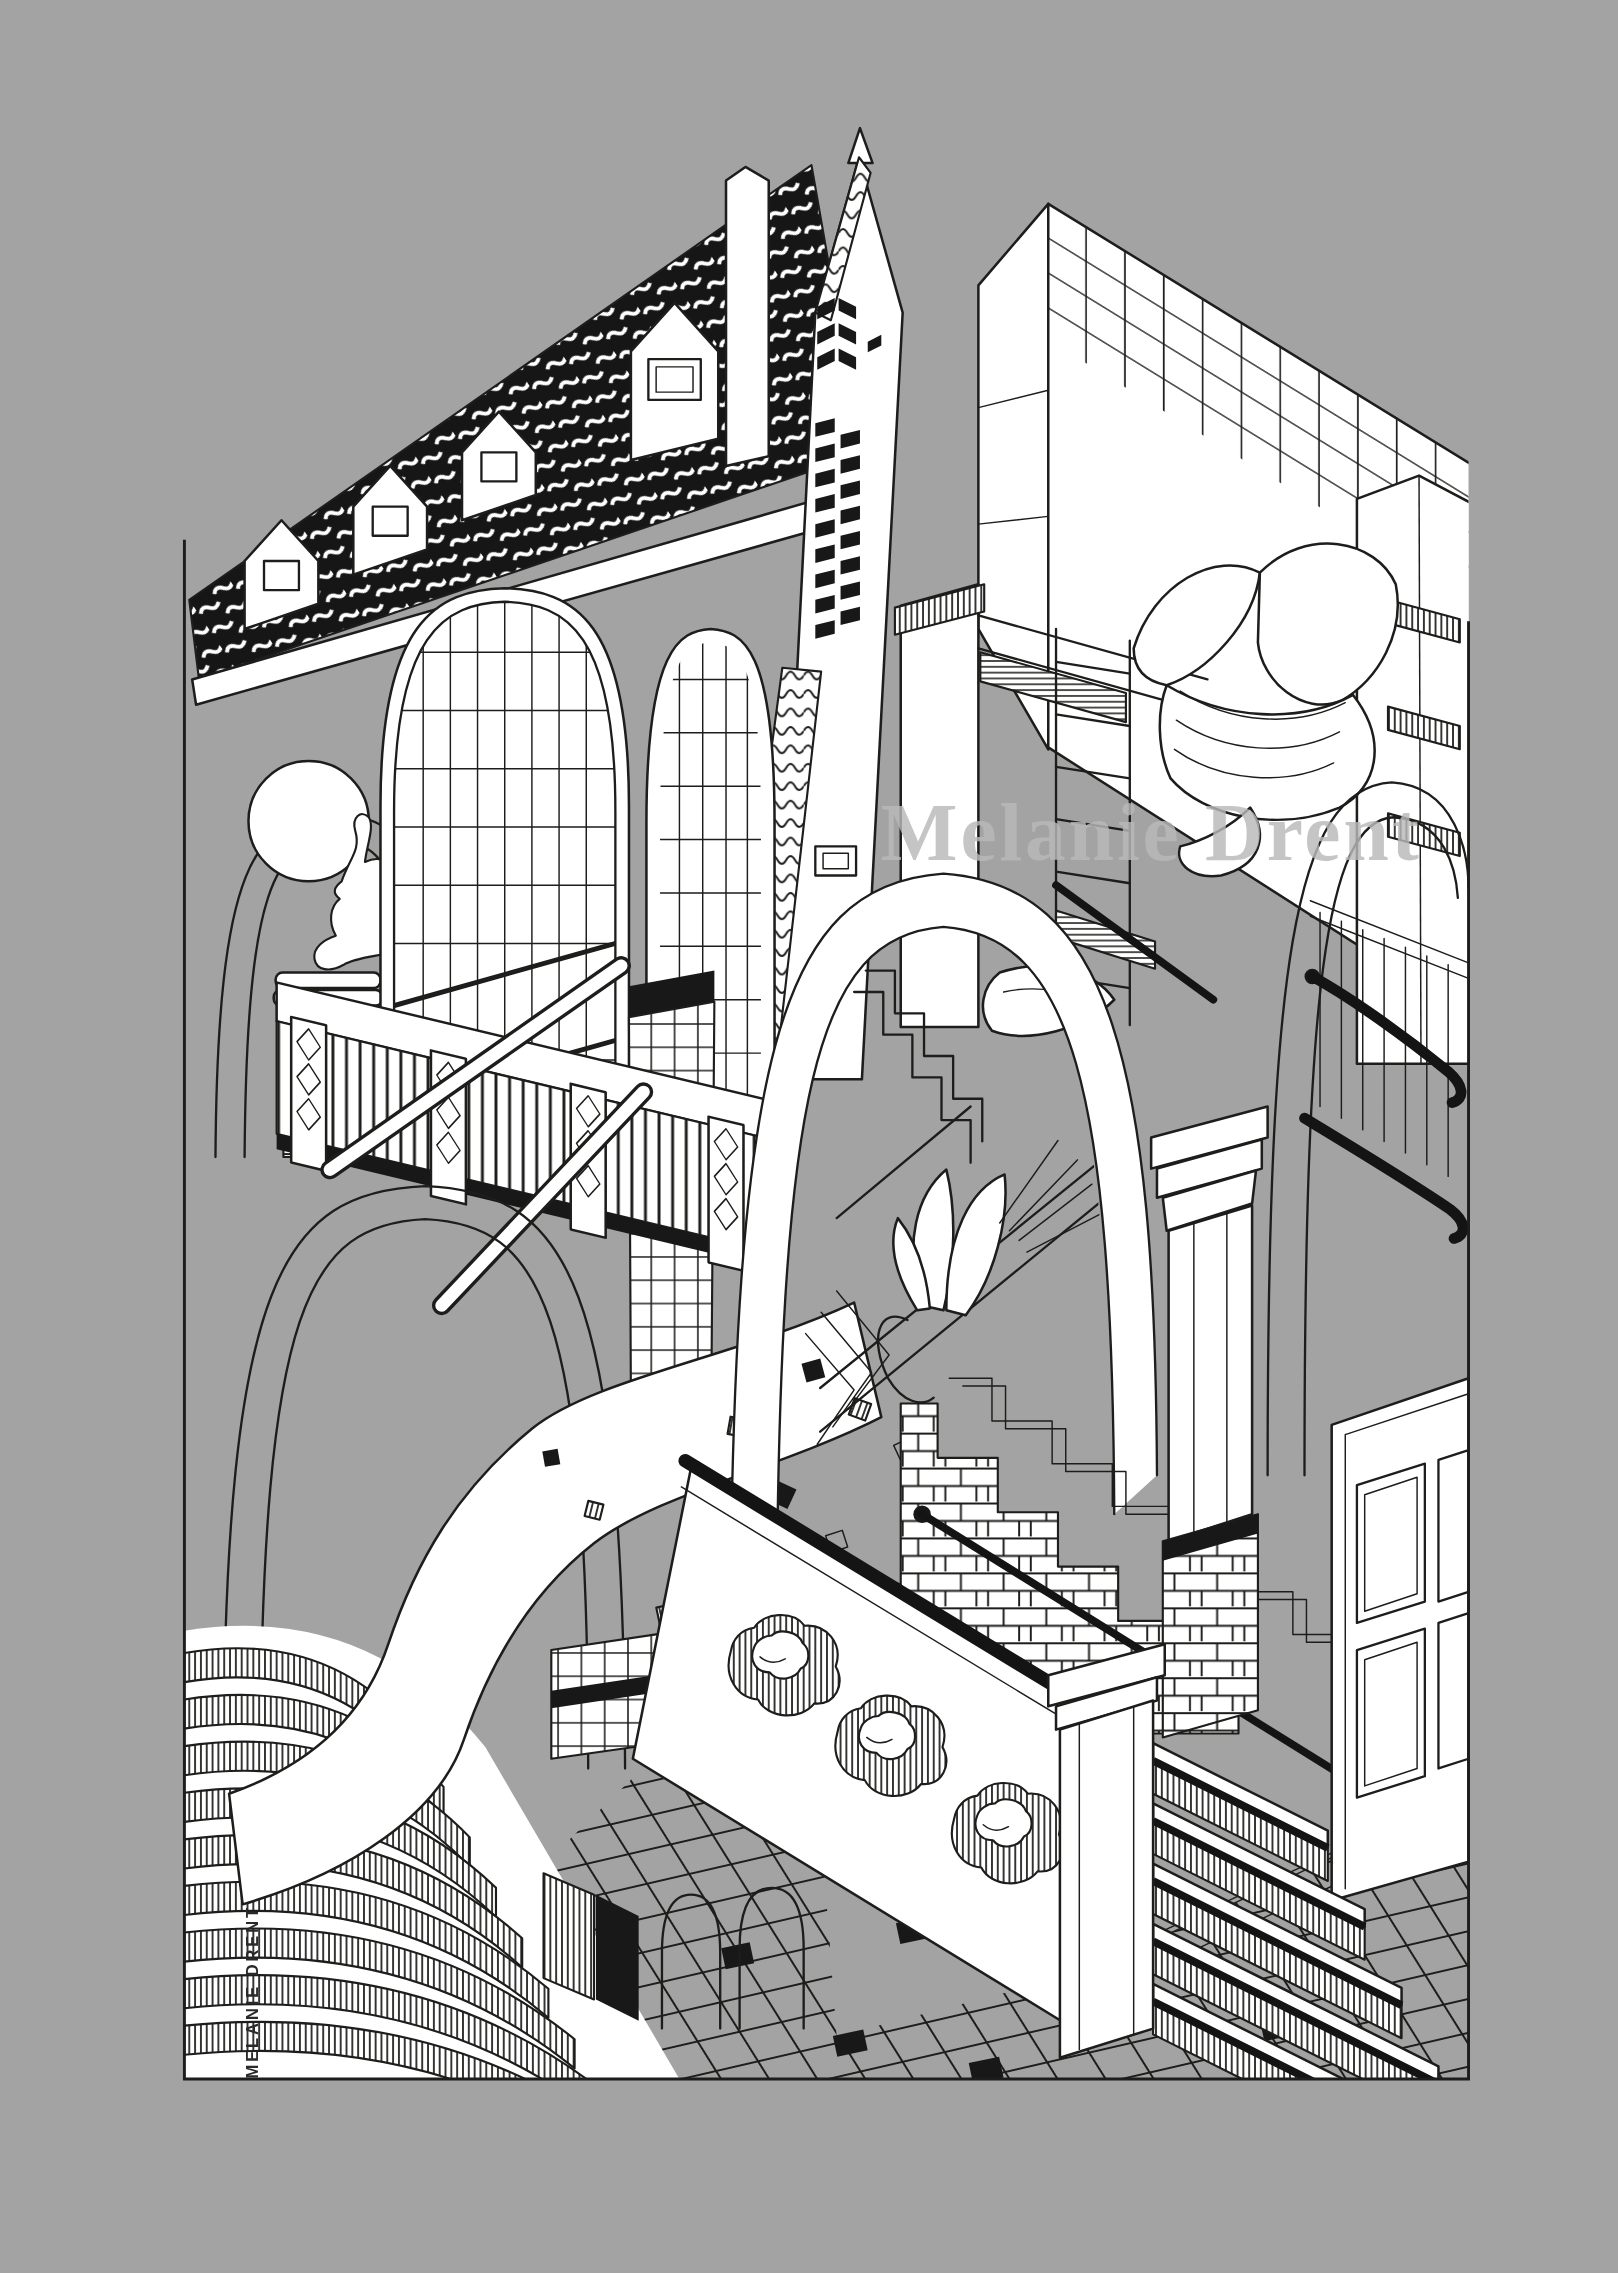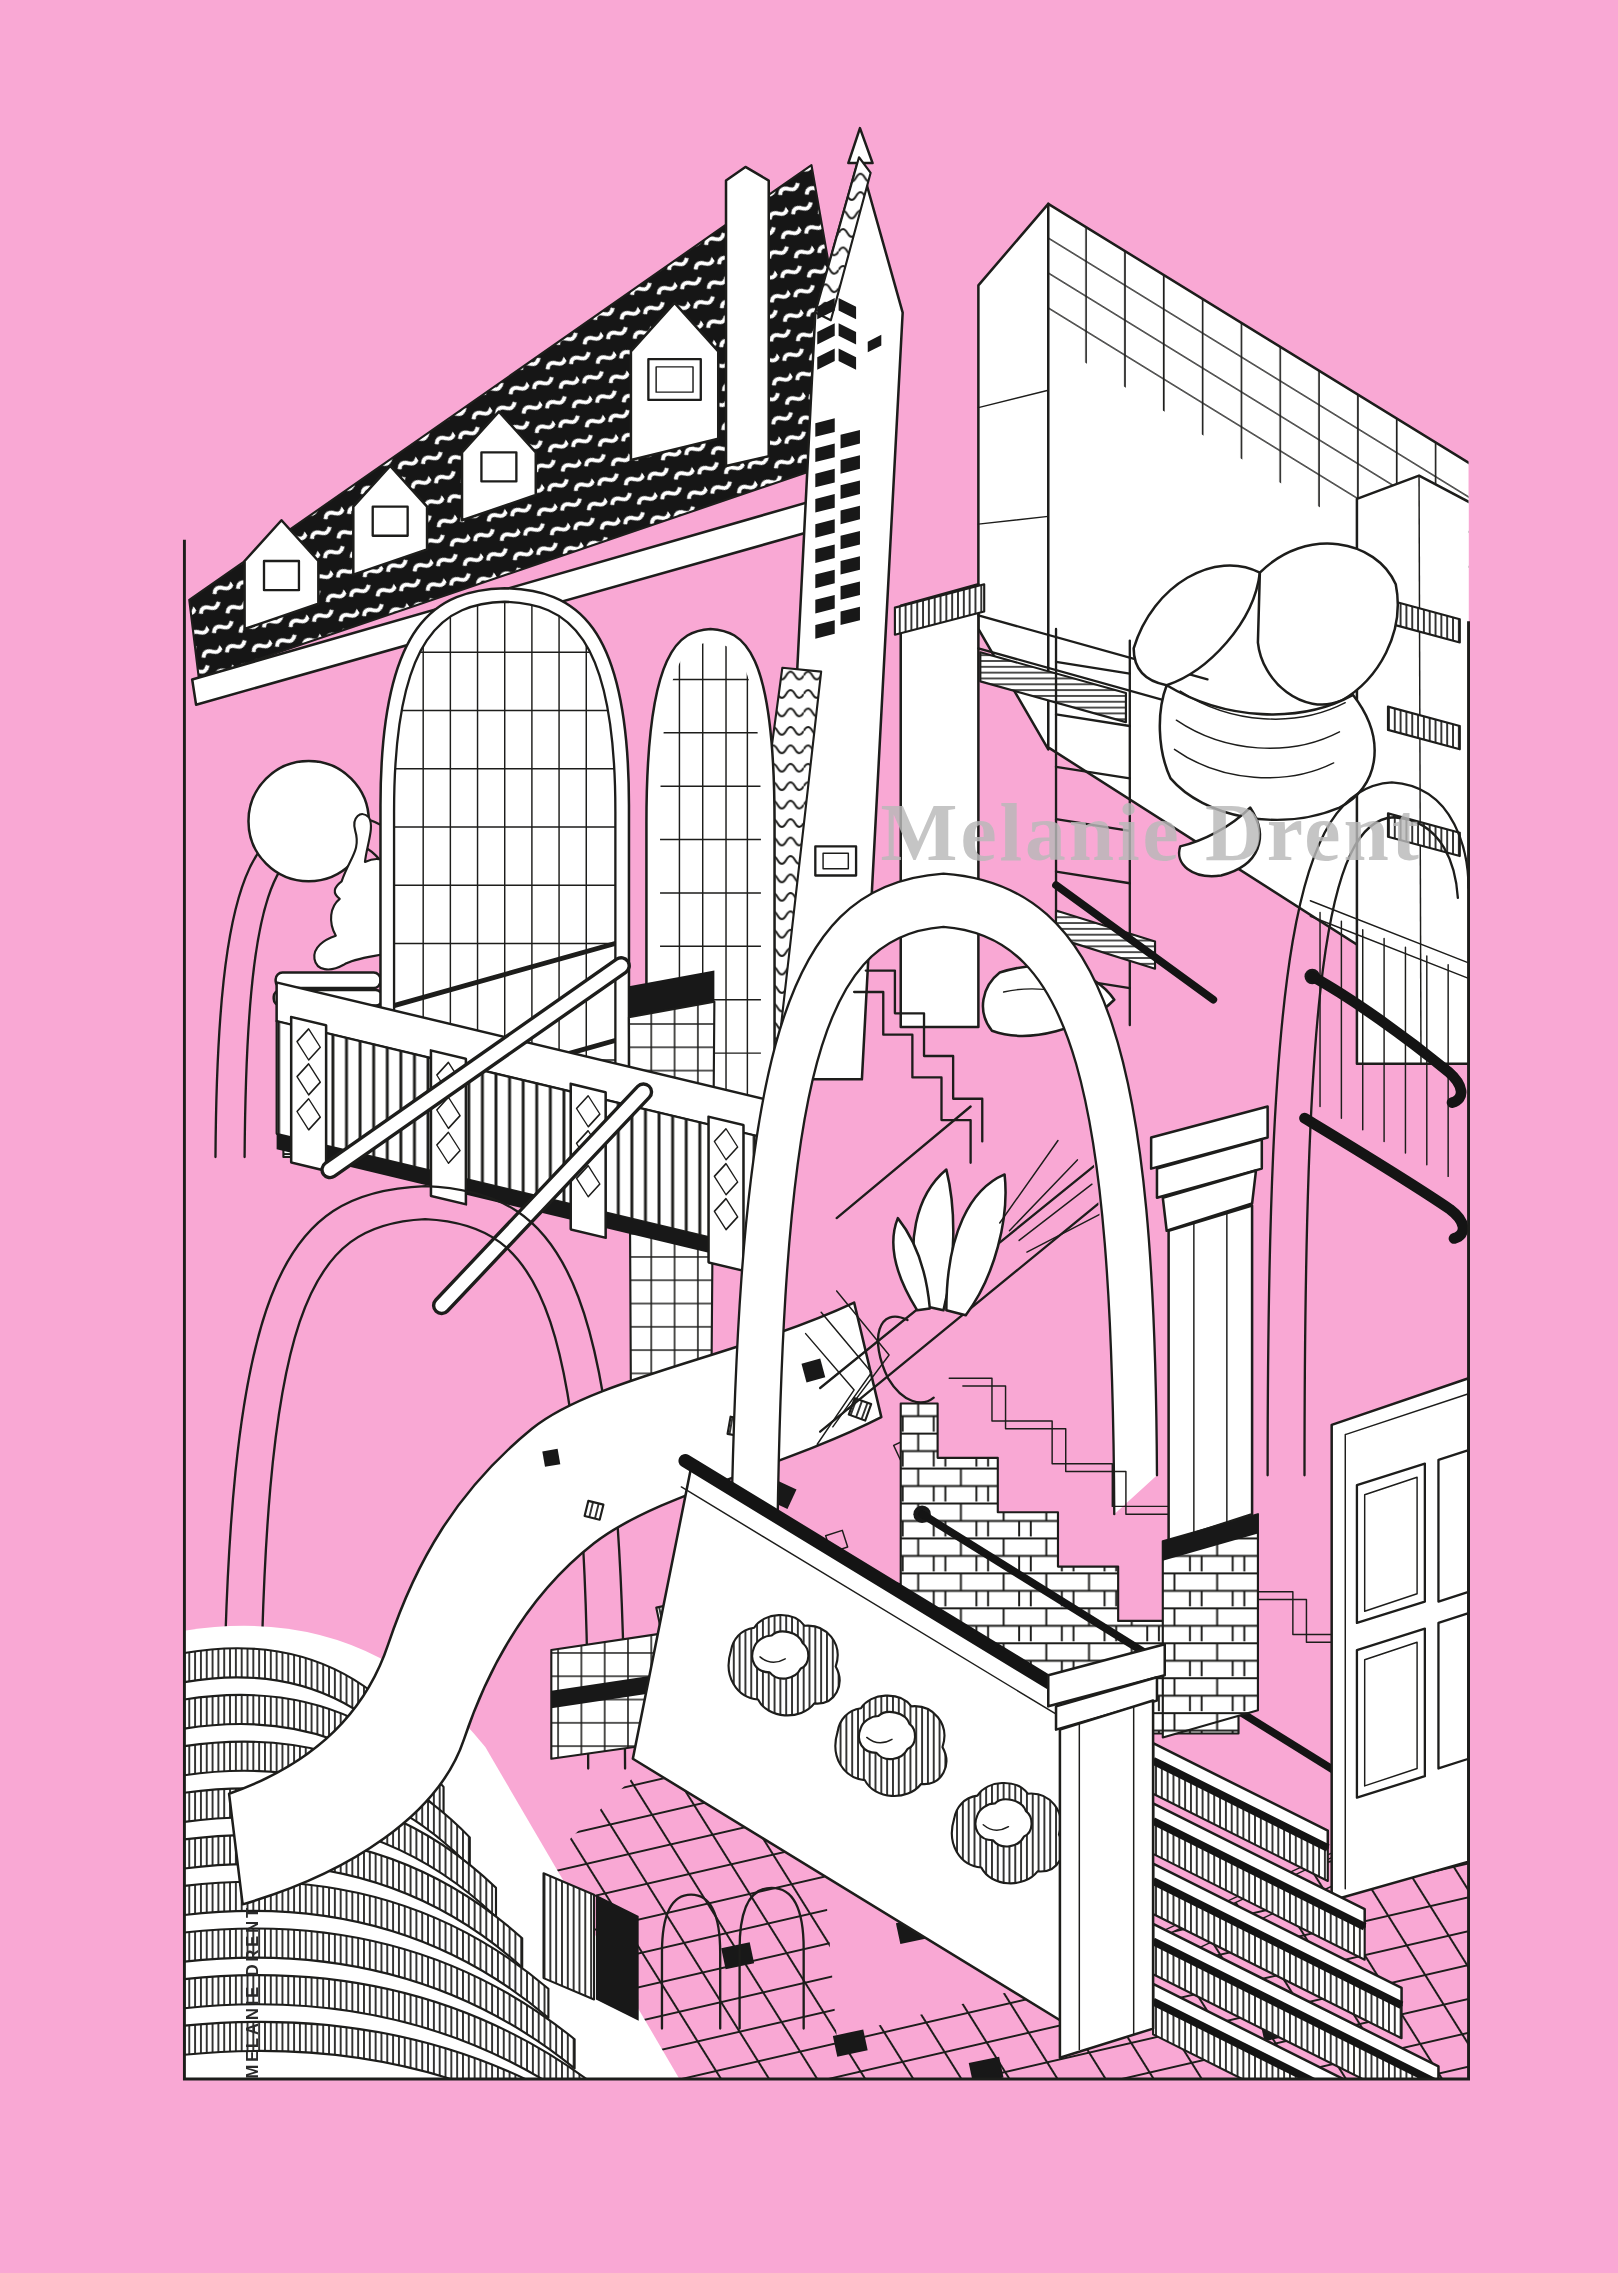--- a/index.html
+++ b/index.html
@@ -1,16 +1,16 @@
 <!DOCTYPE html>
 <html><head>
 <meta charset="utf-8">
 <style>
   html,body{margin:0;padding:0;background:#e9e9e9;}
-  .page{position:relative;width:1619px;height:2274px;background:#f9a8d4;overflow:hidden;
+  .page{position:relative;width:1619px;height:2274px;background:#a3a3a3;overflow:hidden;
         font-family:"Liberation Sans", sans-serif;}
   svg{position:absolute;inset:0;display:block;}
   .ln{fill:none;stroke:#1d1d1b;stroke-width:2.4;stroke-linejoin:round;stroke-linecap:round;}
   .th{fill:none;stroke:#1d1d1b;stroke-width:1.5;stroke-linejoin:round;}
   .lw{fill:#ffffff;stroke:#1d1d1b;stroke-width:2.6;stroke-linejoin:round;}
   .fk{fill:#181818;stroke:none;}
   .po{stroke:#1d1d1b;stroke-width:2.2;stroke-linejoin:round;}
   .cap{fill:none;stroke:#141414;stroke-width:14;stroke-linecap:round;}
   .rod{fill:none;stroke:#141414;stroke-width:8;stroke-linecap:round;}
   .wm{font-family:"Liberation Serif", serif;font-weight:bold;font-size:84px;letter-spacing:3px;opacity:.82;}

